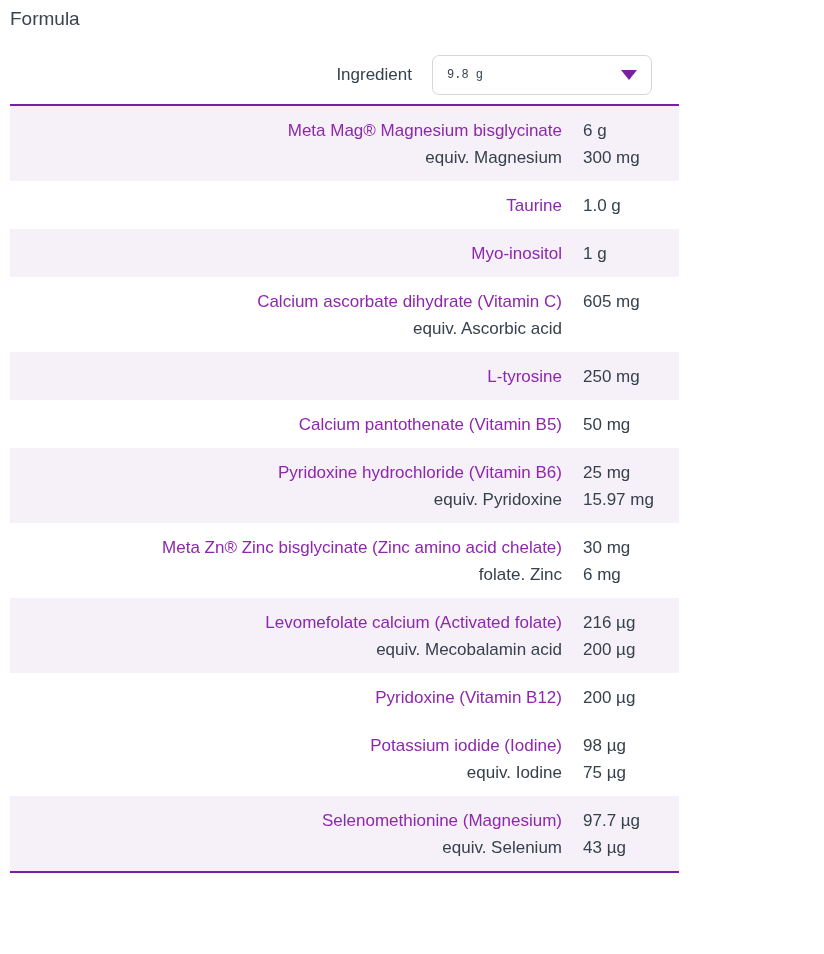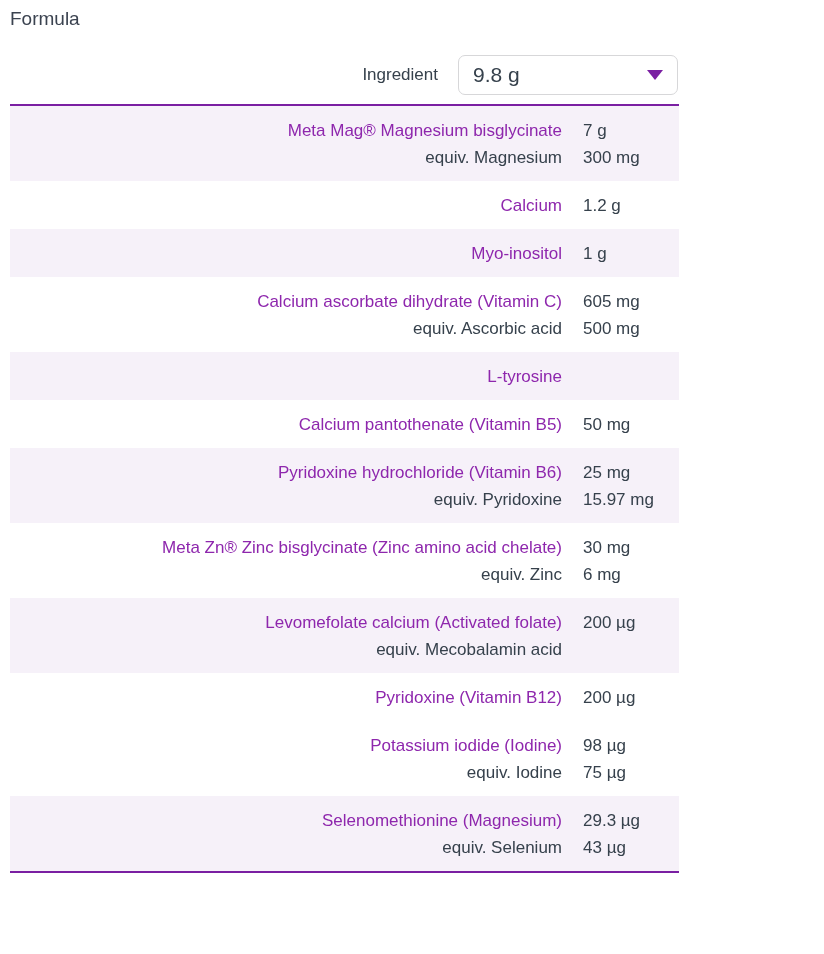--- a/index.html
+++ b/index.html
@@ -25,43 +25,44 @@
     padding: 8px 10px 0 10px;
     font-size: 19px;
     line-height: 22px;
     color: var(--heading);
   }
 
   .controls {
     display: flex;
     justify-content: flex-end;
     align-items: center;
-    margin: 25px 12px 9px 0;
+    margin: 25px 38px 9px 0;
     height: 40px;
   }
   .col-header-label {
     font-size: 17px;
     color: var(--text);
     margin-right: 20px;
   }
   .dropdown {
     width: 220px;
     height: 40px;
     border: 1px solid var(--border);
     border-radius: 7px;
     background: #ffffff;
     display: flex;
     align-items: center;
     justify-content: space-between;
     padding: 0 14px 0 14px;
     cursor: pointer;
   }
   .dropdown-value {
-    font-size: 21px;
-    color: var(--text);
+    font-size: 12px;
+    color: var(--text);
+    font-family: Liberation Mono, monospace;
   }
   .caret {
     width: 0; height: 0;
     border-left: 8px solid transparent;
     border-right: 8px solid transparent;
     border-top: 10px solid var(--line);
     display: inline-block;
   }
 
   .formula-table {
@@ -108,32 +109,32 @@
     </div>
   </div>
 
   <div class="formula-table" id="formula-table">
   <div class="row shaded">
     <div class="col-name">
       <div class="name">Meta Mag® Magnesium bisglycinate</div>
       <div class="equiv-name">equiv. Magnesium</div>
     </div>
     <div class="col-value">
-      <div class="value">7 g</div>
+      <div class="value">6 g</div>
       <div class="equiv-value">300 mg</div>
     </div>
   </div>
 
   <div class="row">
     <div class="col-name">
-      <div class="name">Calcium</div>
-
-    </div>
-    <div class="col-value">
-      <div class="value">1.2 g</div>
+      <div class="name">Taurine</div>
+
+    </div>
+    <div class="col-value">
+      <div class="value">1.0 g</div>
 
     </div>
   </div>
 
   <div class="row shaded">
     <div class="col-name">
       <div class="name">Myo-inositol</div>
 
     </div>
     <div class="col-value">
@@ -142,27 +143,30 @@
     </div>
   </div>
 
   <div class="row">
     <div class="col-name">
       <div class="name">Calcium ascorbate dihydrate (Vitamin C)</div>
       <div class="equiv-name">equiv. Ascorbic acid</div>
     </div>
     <div class="col-value">
       <div class="value">605 mg</div>
-      <div class="equiv-value">500 mg</div>
     </div>
   </div>
 
   <div class="row shaded">
     <div class="col-name">
       <div class="name">L-tyrosine</div>
+
+    </div>
+    <div class="col-value">
+      <div class="value">250 mg</div>
 
     </div>
   </div>
 
   <div class="row">
     <div class="col-name">
       <div class="name">Calcium pantothenate (Vitamin B5)</div>
 
     </div>
     <div class="col-value">
@@ -178,34 +182,35 @@
     </div>
     <div class="col-value">
       <div class="value">25 mg</div>
       <div class="equiv-value">15.97 mg</div>
     </div>
   </div>
 
   <div class="row">
     <div class="col-name">
       <div class="name">Meta Zn® Zinc bisglycinate (Zinc amino acid chelate)</div>
-      <div class="equiv-name">equiv. Zinc</div>
+      <div class="equiv-name">folate. Zinc</div>
     </div>
     <div class="col-value">
       <div class="value">30 mg</div>
       <div class="equiv-value">6 mg</div>
     </div>
   </div>
 
   <div class="row shaded">
     <div class="col-name">
       <div class="name">Levomefolate calcium (Activated folate)</div>
       <div class="equiv-name">equiv. Mecobalamin acid</div>
     </div>
     <div class="col-value">
+      <div class="value">216 µg</div>
       <div class="equiv-value">200 µg</div>
     </div>
   </div>
 
   <div class="row">
     <div class="col-name">
       <div class="name">Pyridoxine (Vitamin B12)</div>
 
     </div>
     <div class="col-value">
@@ -225,19 +230,19 @@
       <div class="equiv-value">75 µg</div>
     </div>
   </div>
 
   <div class="row shaded">
     <div class="col-name">
       <div class="name">Selenomethionine (Magnesium)</div>
       <div class="equiv-name">equiv. Selenium</div>
     </div>
     <div class="col-value">
-      <div class="value">29.3 µg</div>
+      <div class="value">97.7 µg</div>
       <div class="equiv-value">43 µg</div>
     </div>
   </div>
 </div>
 
 </div>
 
 </body></html>

